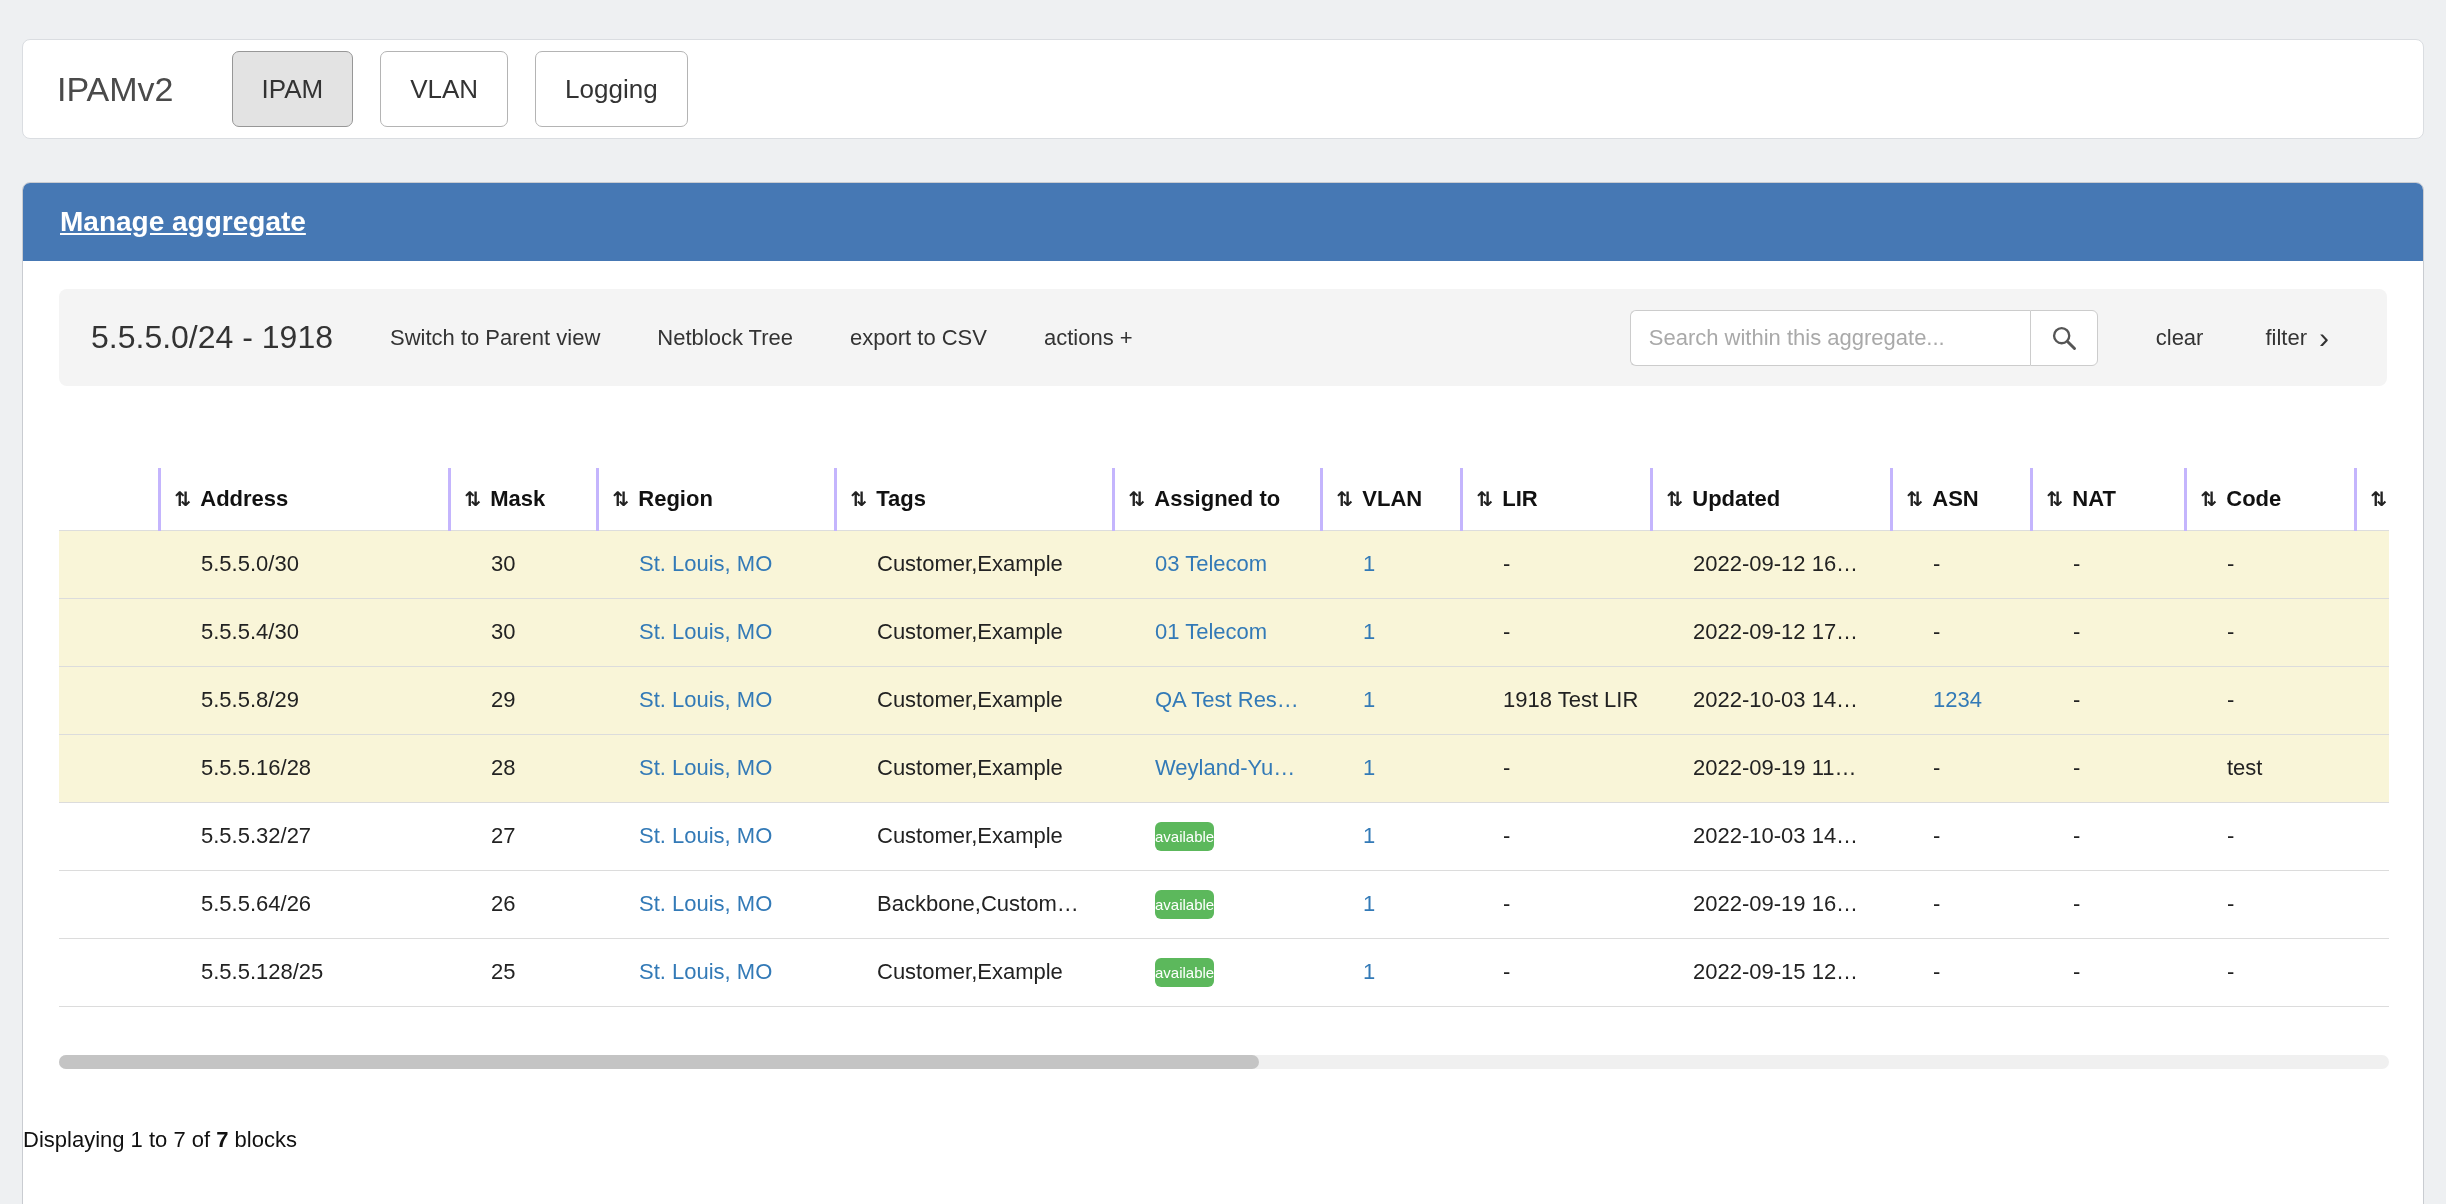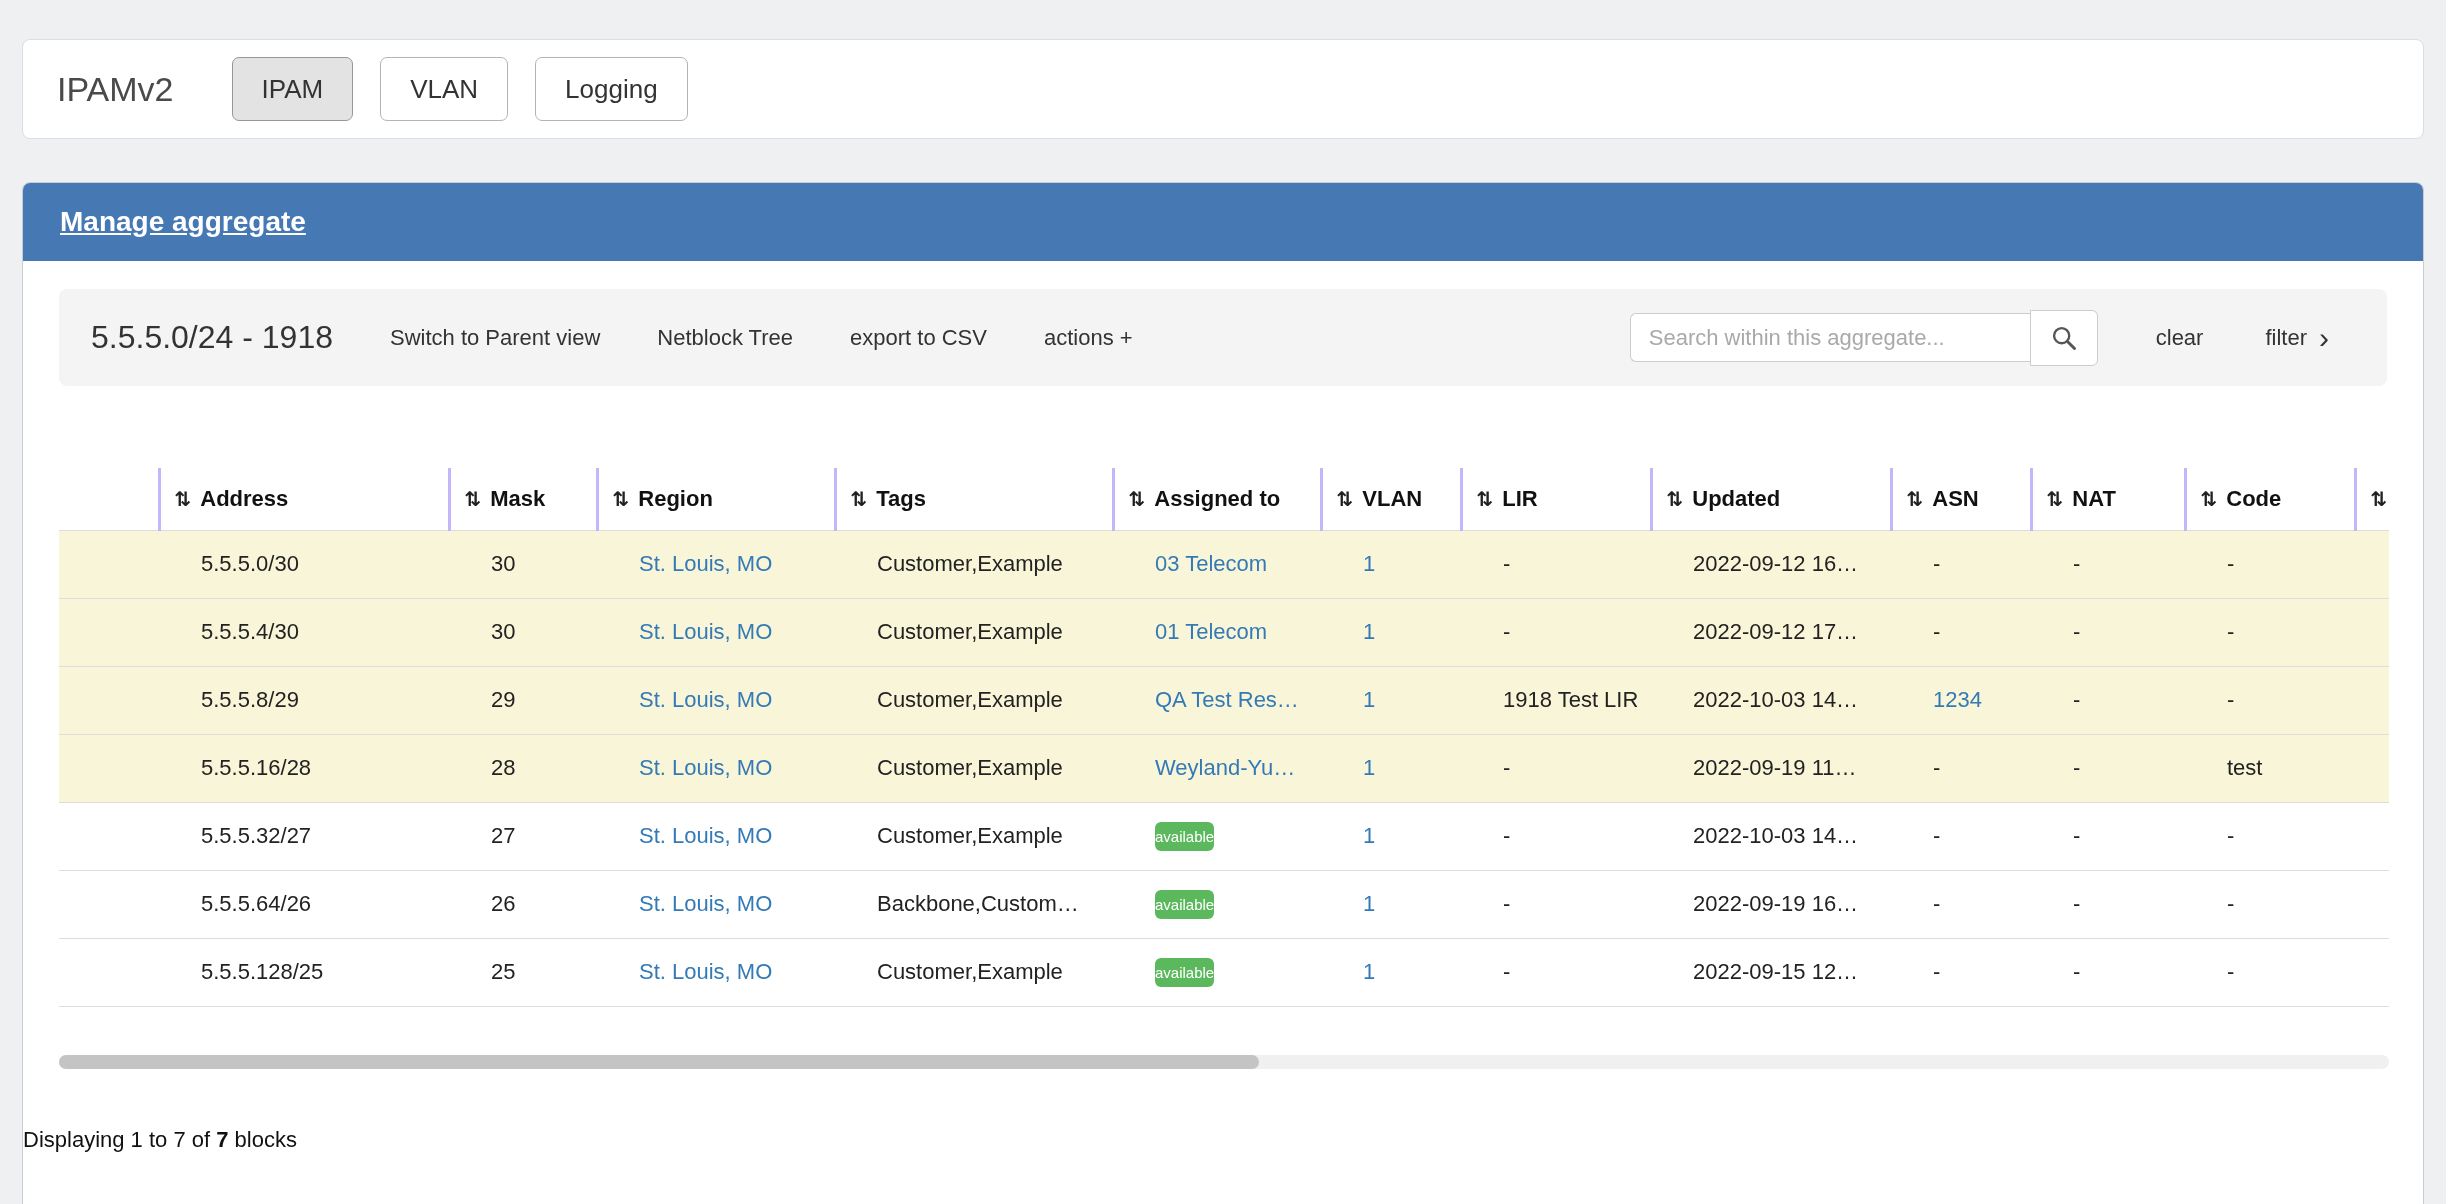--- a/index.html
+++ b/index.html
@@ -10,21 +10,21 @@
   }
   
   .topbar {
     margin: 39px 22px 0; height: 100px; background: #fff;
     border: 1px solid #dadde1; border-radius: 8px;
     display: flex; align-items: center; padding: 0 34px;
   }
   .brand { font-size: 34px; color: #4a4a4a; }
   .nav { display: flex; margin-left: 58px; gap: 27px; }
   .navbtn {
-    height: 64px; padding: 0 29px; font-size: 26px; color: #333;
+    height: 76px; padding: 0 29px; font-size: 26px; color: #333;
     background: #fff; border: 1px solid #b4b4b4; border-radius: 7px;
     font-family: inherit; cursor: pointer;
   }
   .navbtn.active { background: #e3e3e3; border-color: #979797; }
   
   .panel {
     margin: 43px 22px 0; background: #fff;
     border: 1px solid #c9ccd1; border-radius: 8px 8px 0 0; height: 1100px;
   }
   .phead {
@@ -34,21 +34,21 @@
   .ptitle { font-size: 28px; font-weight: bold; color: #fff; text-decoration: underline; }
   
   .toolbar {
     margin: 28px 36px 0; height: 97px; background: #f4f4f4; border-radius: 8px;
     display: flex; align-items: center; padding: 0 32px;
   }
   .agg { font-size: 32px; color: #333; }
   .tlink { font-size: 22px; color: #333; margin-left: 57px; cursor: pointer; white-space: nowrap; }
   .searchwrap { margin-left: auto; display: flex; align-items: center; }
   .sinput {
-    width: 400px; height: 49px; border: 1px solid #ccc; border-right: none;
+    width: 400px; height: 56px; border: 1px solid #ccc; border-right: none;
     border-radius: 6px 0 0 6px; padding: 0 18px; font-size: 22px; color: #555;
     font-family: inherit; outline: none; background: #fff;
   }
   .sinput::placeholder { color: #a9a9a9; }
   .sbtn {
     width: 68px; height: 56px; border: 1px solid #ccc; border-radius: 0 6px 6px 0;
     background: #fff; display: flex; align-items: center; justify-content: center; cursor: pointer;
   }
   .clear { margin-left: 58px; font-size: 22px; color: #333; cursor: pointer; }
   .filter { margin-left: 62px; margin-right: 26px; font-size: 22px; color: #333; cursor: pointer; display: flex; align-items: center; }

